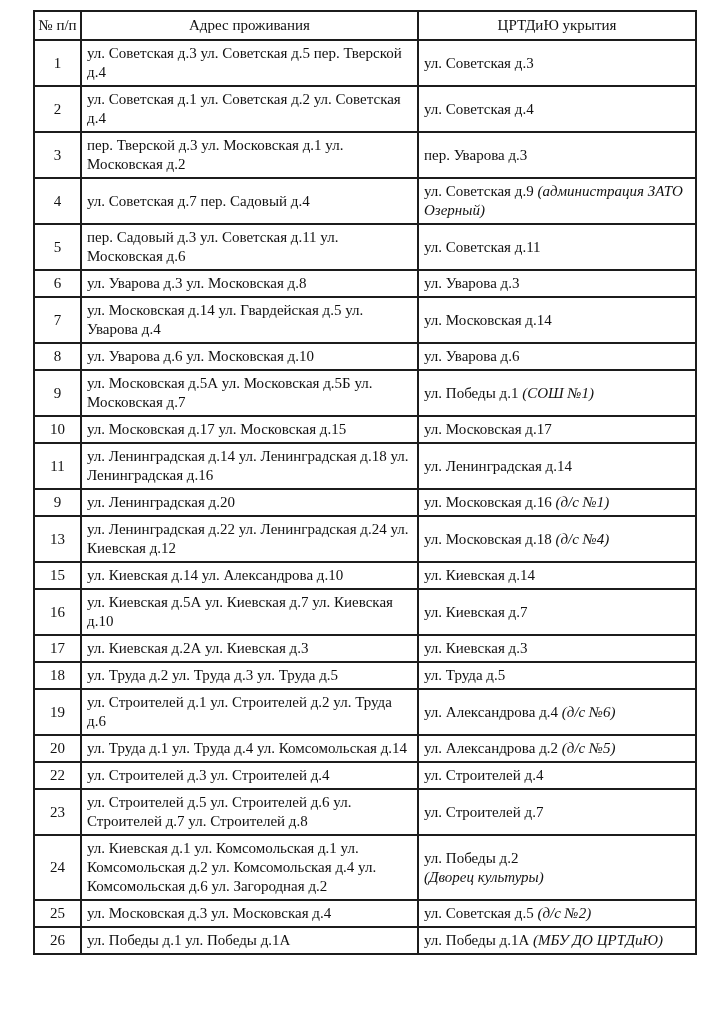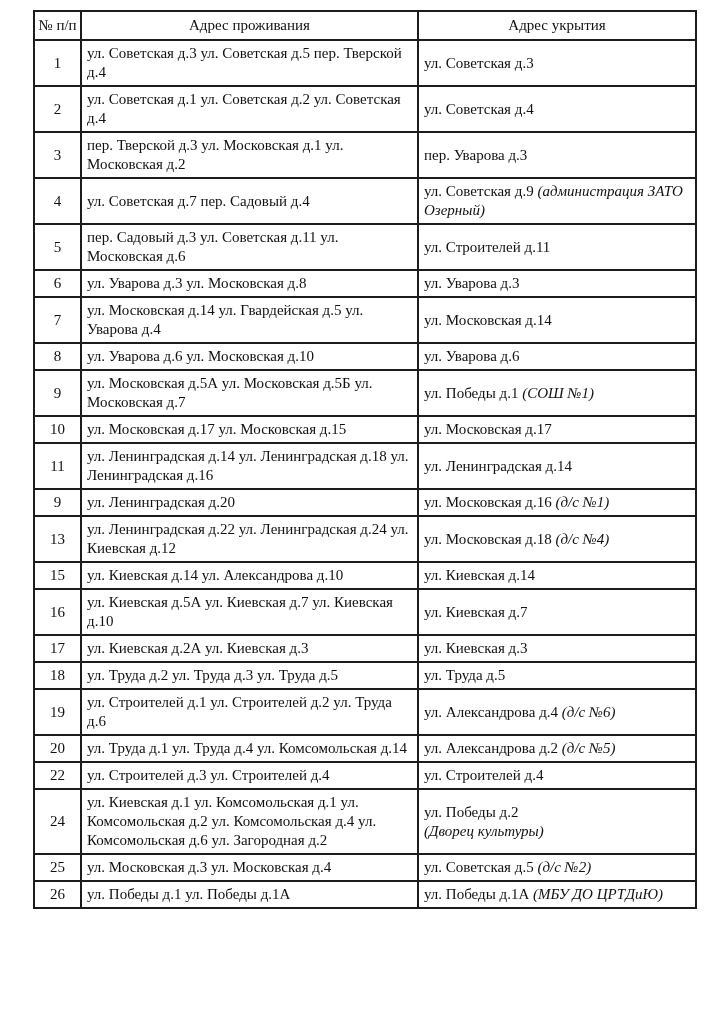--- a/index.html
+++ b/index.html
@@ -54,21 +54,21 @@
   <table class="addr">
     <colgroup>
       <col class="c-num">
       <col class="c-res">
       <col class="c-shl">
     </colgroup>
     <thead>
       <tr>
         <th class="num-h">№ п/п</th>
         <th>Адрес проживания</th>
-        <th>Адрес укрытия</th>
+        <th>ЦРТДиЮ укрытия</th>
       </tr>
     </thead>
     <tbody id="rows-body">
         <tr>
           <td class="num">1</td>
           <td>ул. Советская д.3 ул. Советская д.5 пер. Тверской д.4</td>
           <td><span>ул. Советская д.3</span></td>
         </tr>
         <tr>
           <td class="num">2</td>
@@ -81,21 +81,21 @@
           <td><span>пер. Уварова д.3</span></td>
         </tr>
         <tr>
           <td class="num">4</td>
           <td>ул. Советская д.7 пер. Садовый д.4</td>
           <td><span>ул. Советская д.9</span> <i class="note">(администрация ЗАТО Озерный)</i></td>
         </tr>
         <tr>
           <td class="num">5</td>
           <td>пер. Садовый д.3 ул. Советская д.11 ул. Московская д.6</td>
-          <td><span>ул. Строителей д.11</span></td>
+          <td><span>ул. Советская д.11</span></td>
         </tr>
         <tr>
           <td class="num">6</td>
           <td>ул. Уварова д.3 ул. Московская д.8</td>
           <td><span>ул. Уварова д.3</span></td>
         </tr>
         <tr>
           <td class="num">7</td>
           <td>ул. Московская д.14 ул. Гвардейская д.5 ул. Уварова д.4</td>
           <td><span>ул. Московская д.14</span></td>
@@ -159,20 +159,25 @@
           <td class="num">20</td>
           <td>ул. Труда д.1 ул. Труда д.4 ул. Комсомольская д.14</td>
           <td><span>ул. Александрова д.2</span> <i class="note">(д/с №5)</i></td>
         </tr>
         <tr>
           <td class="num">22</td>
           <td>ул. Строителей д.3 ул. Строителей д.4</td>
           <td><span>ул. Строителей д.4</span></td>
         </tr>
         <tr>
+          <td class="num">23</td>
+          <td>ул. Строителей д.5 ул. Строителей д.6 ул. Строителей д.7 ул. Строителей д.8</td>
+          <td><span>ул. Строителей д.7</span></td>
+        </tr>
+        <tr>
           <td class="num">24</td>
           <td>ул. Киевская д.1 ул. Комсомольская д.1 ул. Комсомольская д.2 ул. Комсомольская д.4 ул. Комсомольская д.6 ул. Загородная д.2</td>
           <td><span>ул. Победы д.2</span><br><i class="note">(Дворец культуры)</i></td>
         </tr>
         <tr>
           <td class="num">25</td>
           <td>ул. Московская д.3 ул. Московская д.4</td>
           <td><span>ул. Советская д.5</span> <i class="note">(д/с №2)</i></td>
         </tr>
         <tr>

